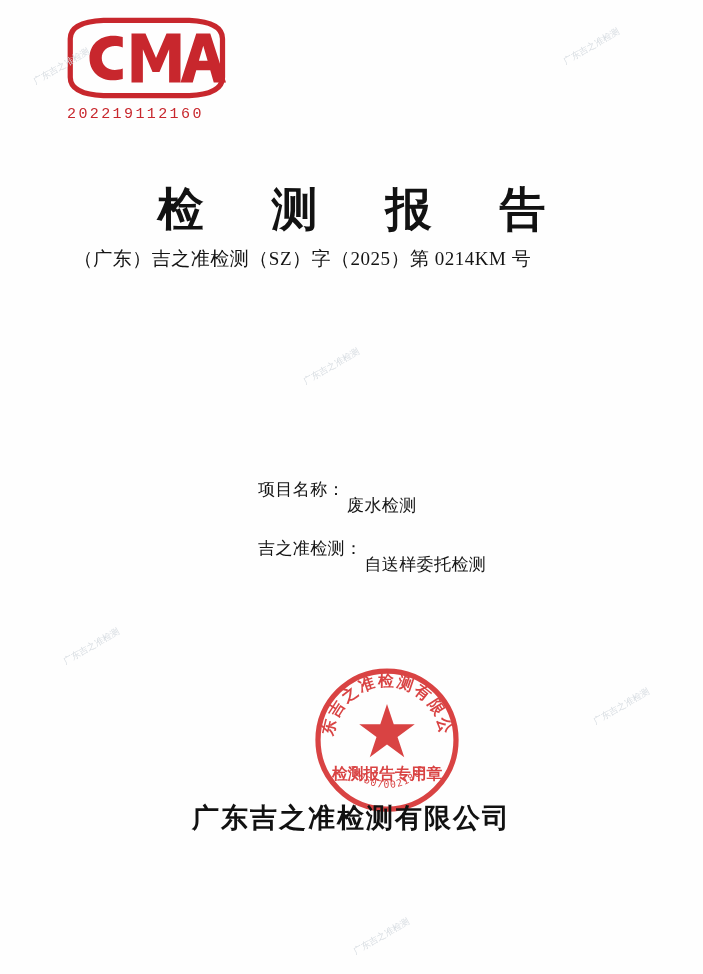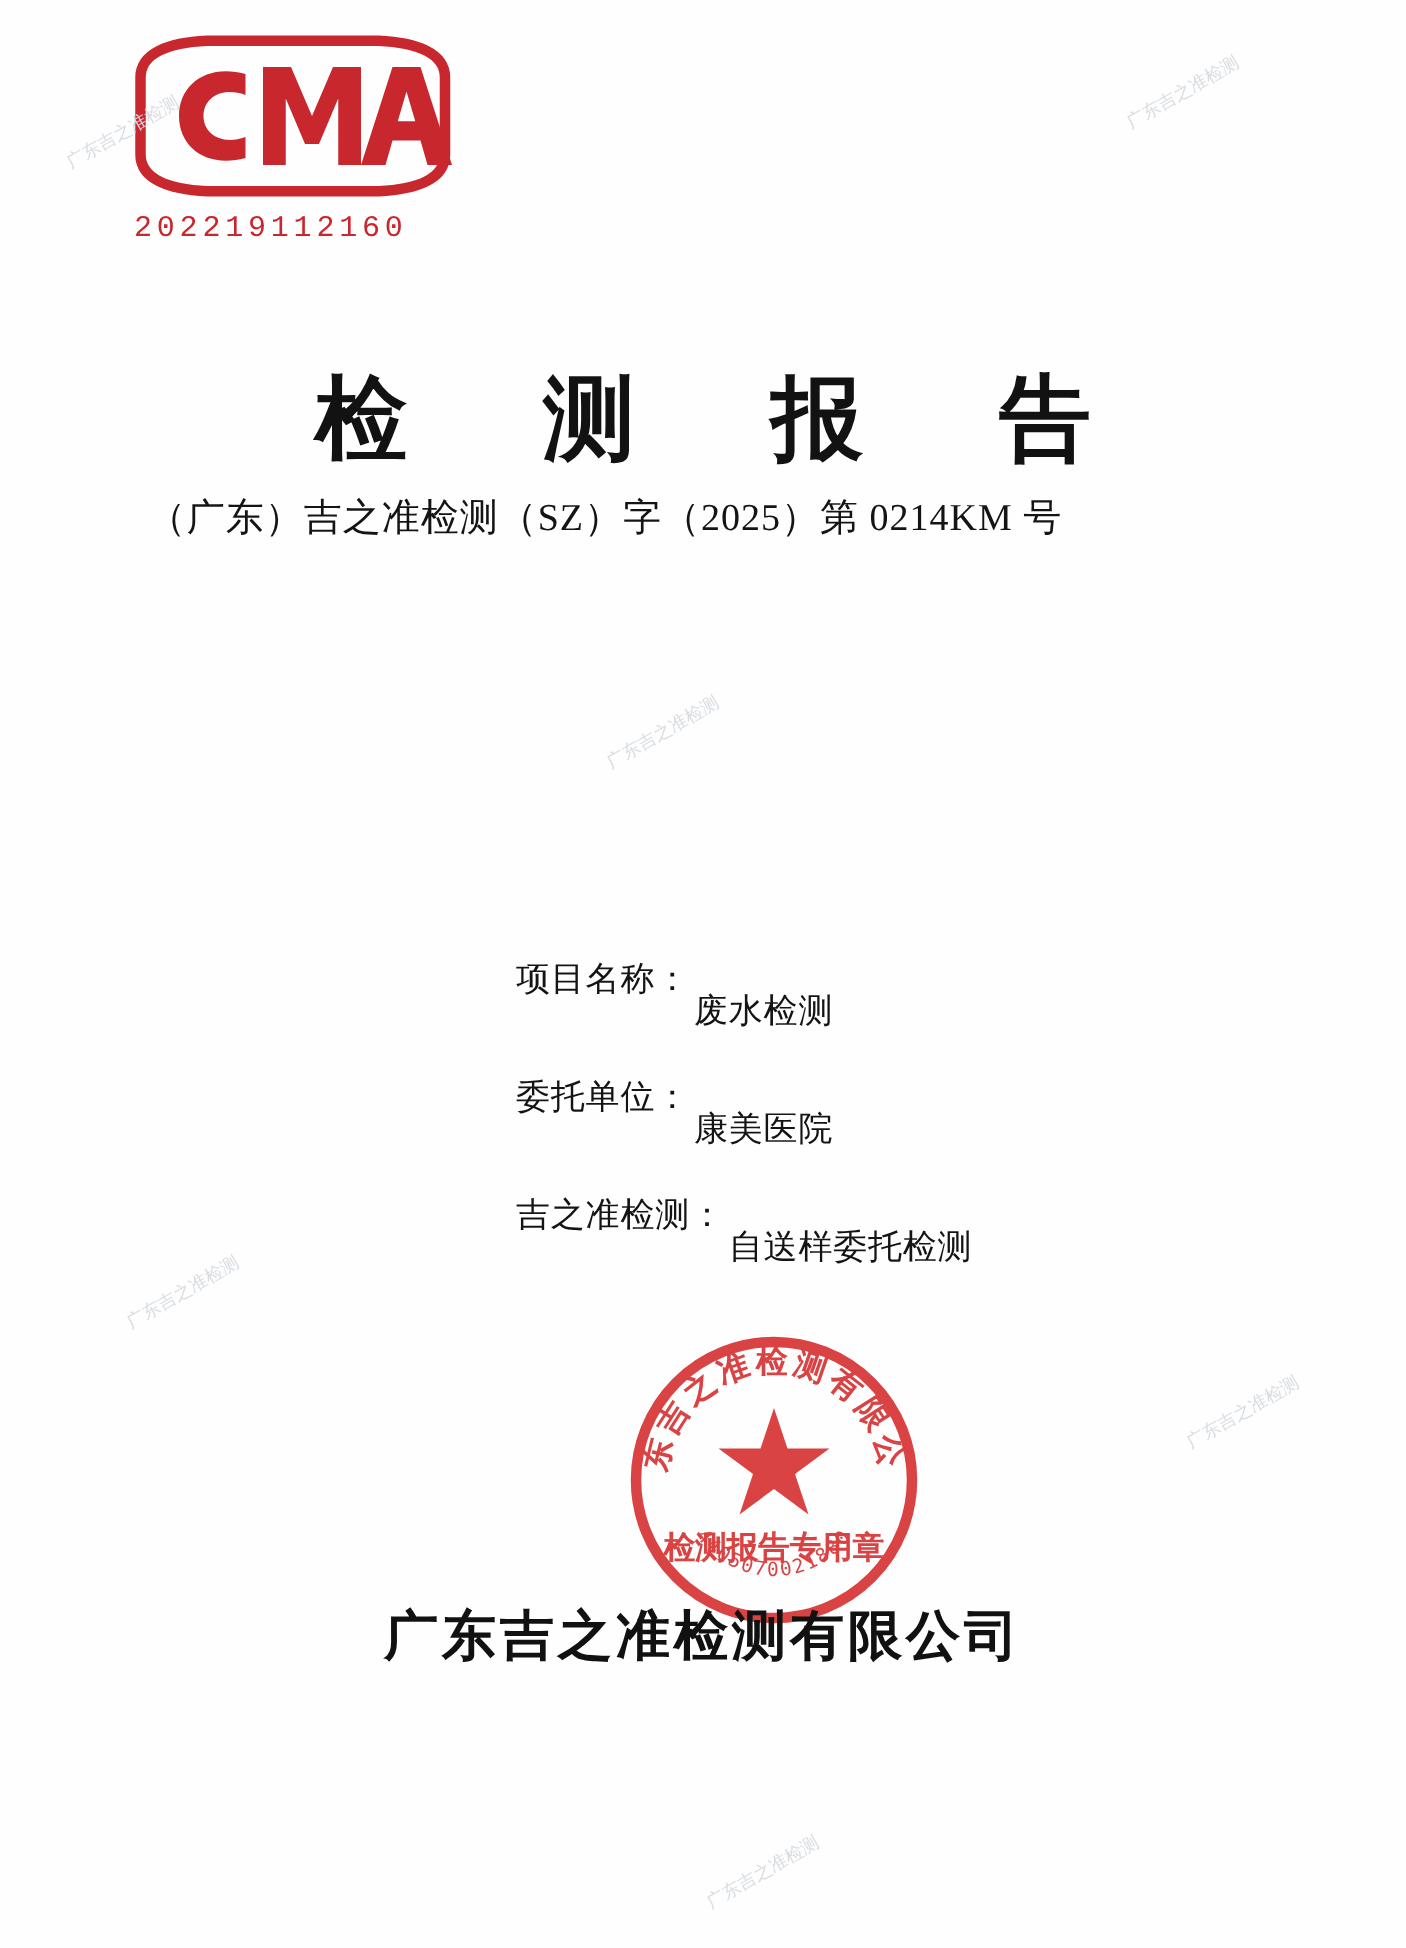--- a/index.html
+++ b/index.html
@@ -150,24 +150,20 @@
   <div class="doc-title">检 测 报 告</div>
 
   <div class="doc-subtitle">（广东）吉之准检测（SZ）字（2025）第 0214KM 号</div>
 
   <div class="meta">
     <div class="meta-row">
       <span class="meta-label">项目名称：</span>
       <span class="meta-value">废水检测</span>
     </div>
     <div class="meta-row">
-      <span class="meta-label">委托单位：</span>
-      <span class="meta-value">康美医院</span>
-    </div>
-    <div class="meta-row">
       <span class="meta-label">吉之准检测：</span>
       <span class="meta-value">自送样委托检测</span>
     </div>
   </div>
 
   <svg class="seal" viewBox="0 0 200 200">
     <defs>
       <path id="sealArcTop" d="M 28 100 A 72 72 0 0 1 172 100"></path>
       <path id="sealArcBottom" d="M 36 100 A 64 64 0 0 0 164 100"></path>
     </defs>

